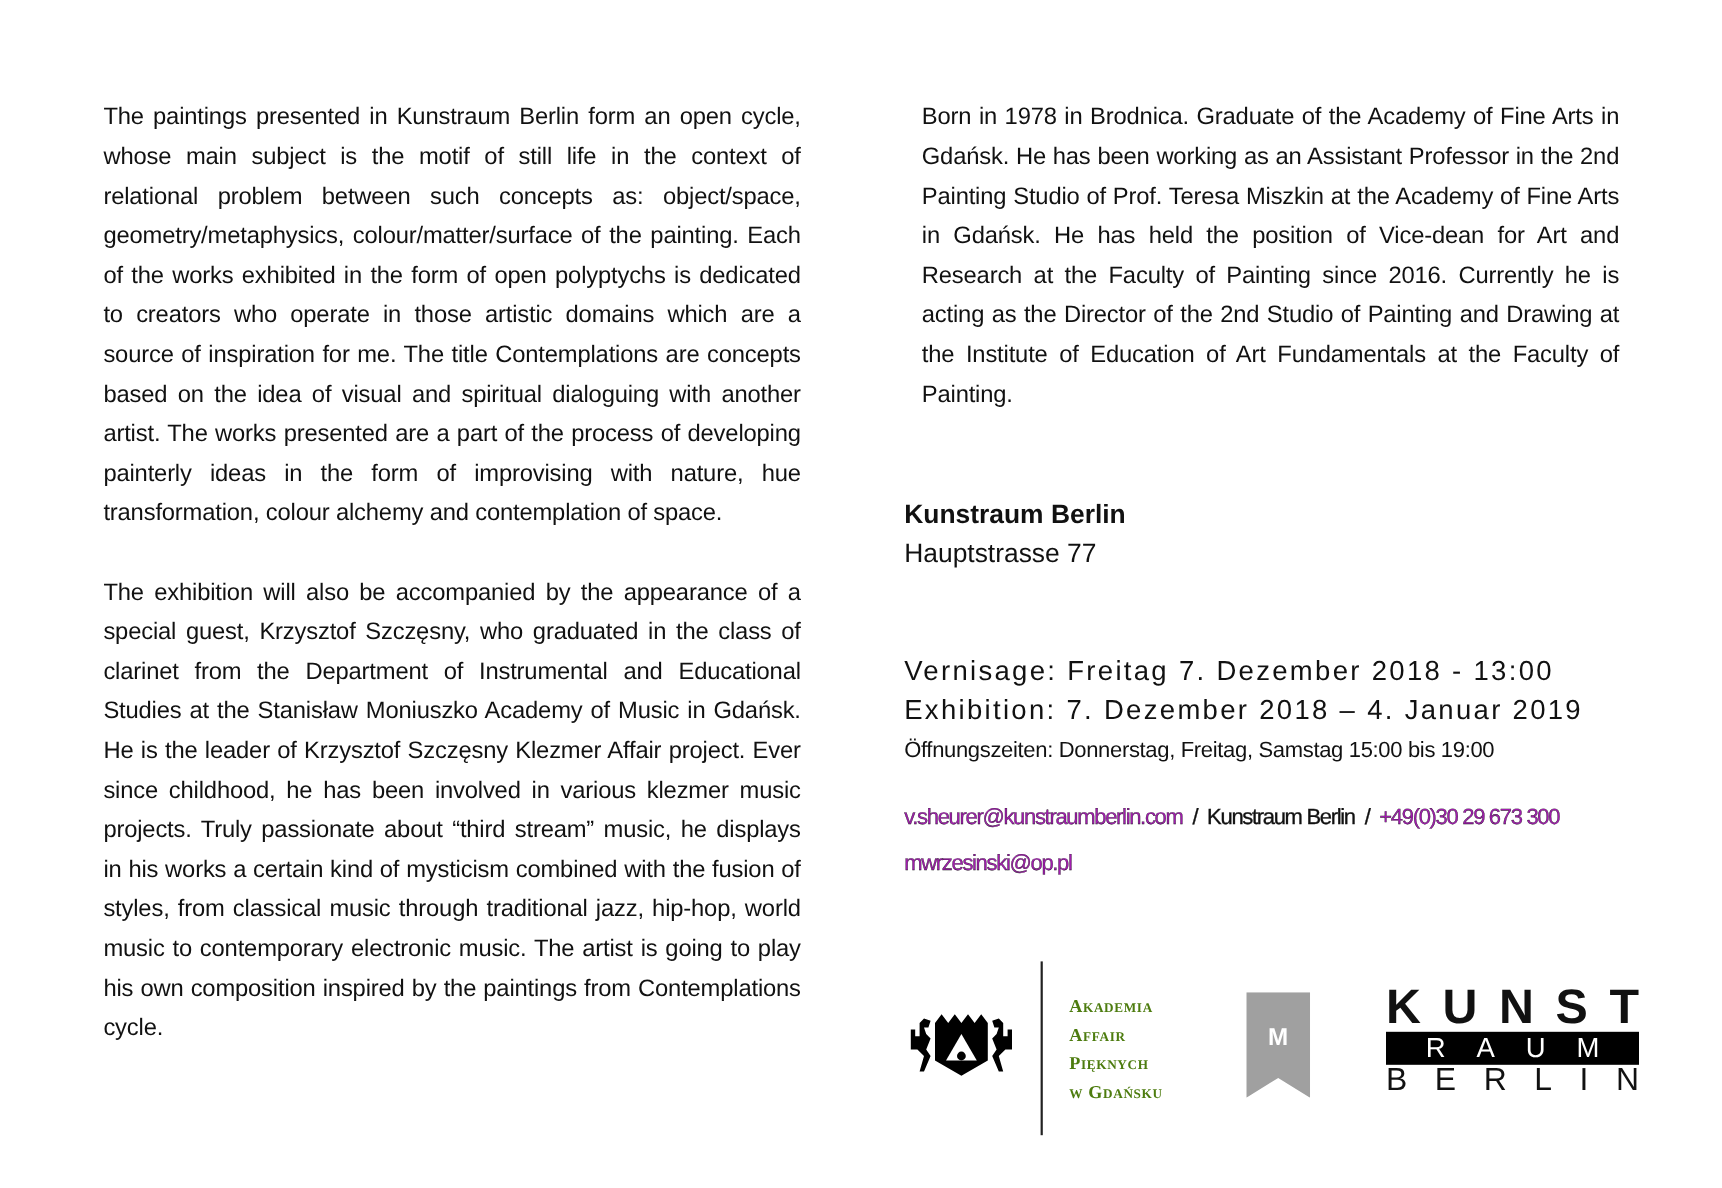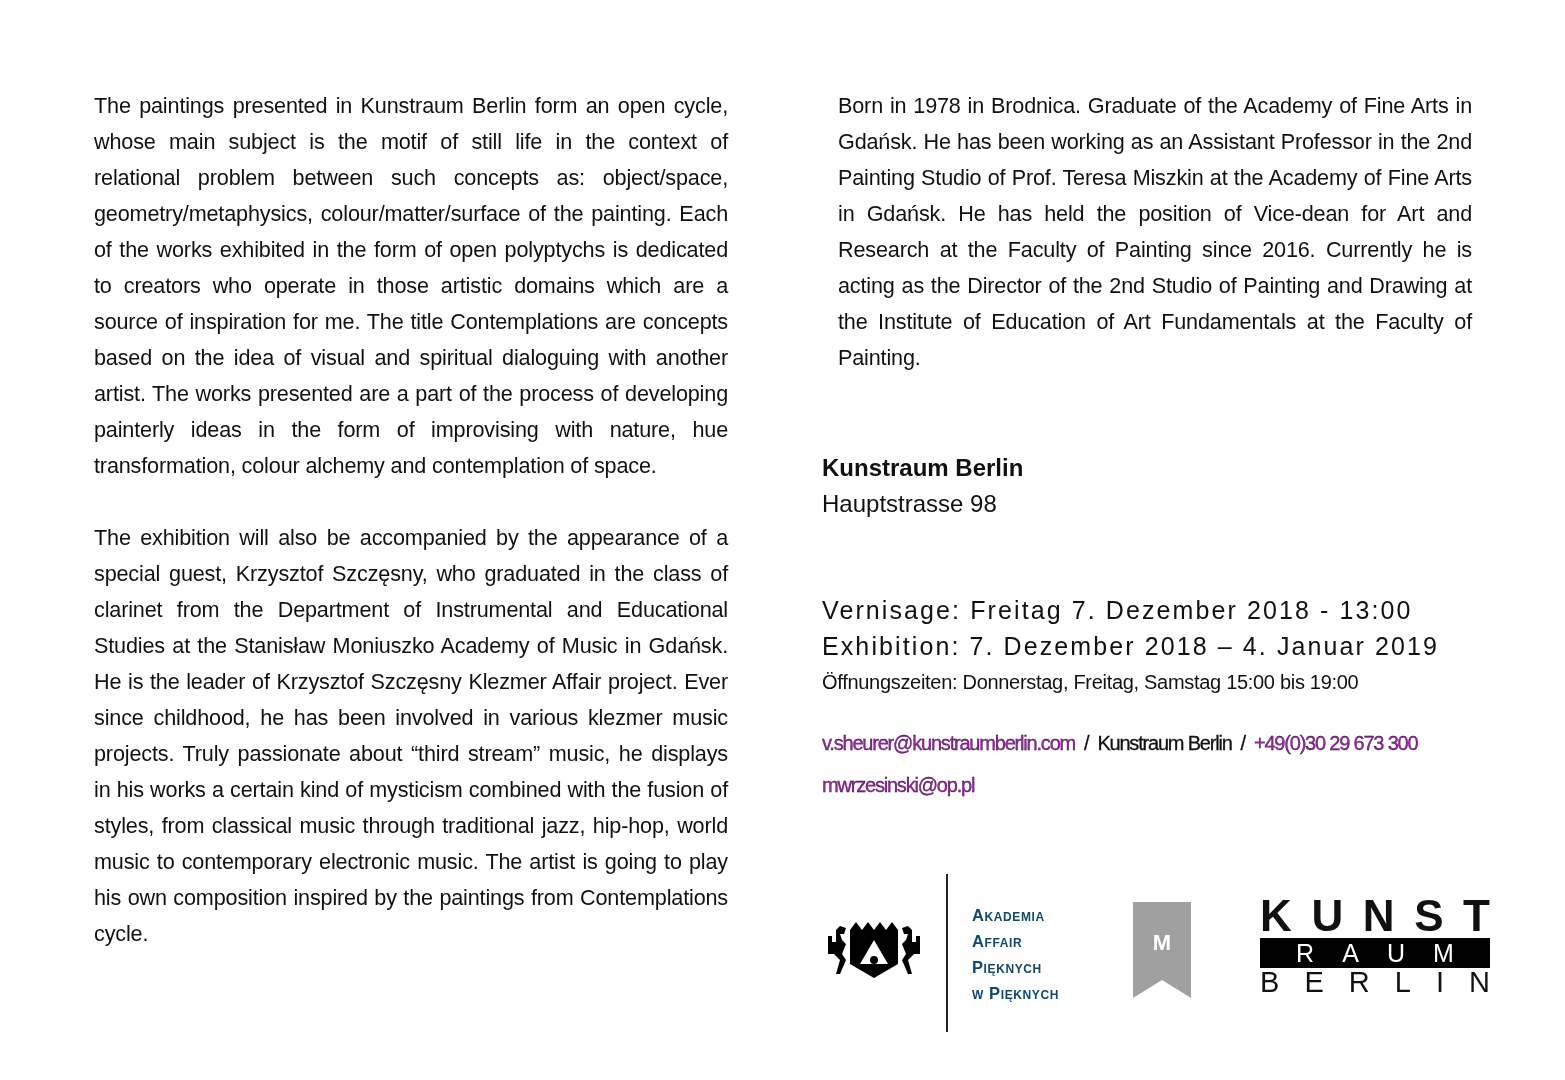--- a/index.html
+++ b/index.html
@@ -14,42 +14,42 @@
   .venue .name { font-weight: bold; }
   .dates { position: absolute; left: 822px; top: 592px; width: 668px; font-family: "Liberation Sans", sans-serif; }
   .dates .line { font-size: 25px; line-height: 36px; letter-spacing: 2.1px; white-space: nowrap; }
   .dates .hours { font-size: 20px; line-height: 36px; letter-spacing: -0.3px; white-space: nowrap; }
   .contacts { position: absolute; left: 822px; top: 722px; font-family: "Liberation Sans", sans-serif; font-size: 20px; line-height: 42px; letter-spacing: -1.2px; -webkit-text-stroke: 0.3px #111; }
   .contacts a { color: #a21caf; text-decoration: none; }
   .contacts .sep { margin: 0 9px; }
   .logos { position: absolute; left: 820px; top: 872px; width: 672px; height: 165px; }
   .crest { position: absolute; left: 2px; top: 42px; width: 104px; height: 70px; }
   .vdivider { position: absolute; left: 126px; top: 2px; width: 2px; height: 158px; background: #222; }
-  .asp-text { position: absolute; left: 152px; top: 30px; font-family: Liberation Sans, sans-serif; font-size: 16.5px; line-height: 26px; font-variant: small-caps; font-weight: bold; color: #0c4a6e; letter-spacing: 0.6px; }
+  .asp-text { position: absolute; left: 152px; top: 30px; font-family: Liberation Serif, serif; font-size: 16.5px; line-height: 26px; font-variant: small-caps; font-weight: bold; color: #4d7c0f; letter-spacing: 0.6px; }
   .ribbon { position: absolute; left: 313px; top: 30px; width: 58px; height: 96px; }
   .kunst { position: absolute; left: 440px; top: 28px; width: 230px; height: 98px; font-family: "Liberation Sans", sans-serif; }
   .kunst .k1 { position: absolute; left: 0; top: -6px; width: 230px; font-size: 44px; font-weight: bold; line-height: 44px; display: flex; justify-content: space-between; }
   .kunst .bar { position: absolute; left: 0; top: 38px; width: 230px; height: 30px; background: #000; color: #fff; display: flex; justify-content: space-around; align-items: center; font-size: 25px; padding: 0 22px; box-sizing: border-box; }
   .kunst .k3 { position: absolute; left: 0; top: 66px; width: 230px; font-size: 29px; line-height: 32px; display: flex; justify-content: space-between; }
 </style>
 </head>
 <body>
 
 <div class="col left">
   <p class="para">The paintings presented in Kunstraum Berlin form an open cycle, whose main subject is the motif of still life in the context of relational problem between such concepts as: object/space, geometry/metaphysics, colour/matter/surface of the painting. Each of the works exhibited in the form of open polyptychs is dedicated to creators who operate in those artistic domains which are a source of inspiration for me. The title Contemplations are concepts based on the idea of visual and spiritual dialoguing with another artist. The works presented are a part of the process of developing painterly ideas in the form of improvising with nature, hue transformation, colour alchemy and contemplation of space.</p>
   <p class="para">The exhibition will also be accompanied by the appearance of a special guest, Krzysztof Szczęsny, who graduated in the class of clarinet from the Department of Instrumental and Educational Studies at the Stanisław Moniuszko Academy of Music in Gdańsk. He is the leader of Krzysztof Szczęsny Klezmer Affair project. Ever since childhood, he has been involved in various klezmer music projects. Truly passionate about “third stream” music, he displays in his works a certain kind of mysticism combined with the fusion of styles, from classical music through traditional jazz, hip-hop, world music to contemporary electronic music. The artist is going to play his own composition inspired by the paintings from Contemplations cycle.</p>
 </div>
 
 <div class="col right">
   <p class="para">Born in 1978 in Brodnica. Graduate of the Academy of Fine Arts in Gdańsk. He has been working as an Assistant Professor in the 2nd Painting Studio of Prof. Teresa Miszkin at the Academy of Fine Arts in Gdańsk. He has held the position of Vice-dean for Art and Research at the Faculty of Painting since 2016. Currently he is acting as the Director of the 2nd Studio of Painting and Drawing at the Institute of Education of Art Fundamentals at the Faculty of Painting.</p>
 </div>
 
 <div class="venue">
   <div class="name">Kunstraum Berlin</div>
-  <div>Hauptstrasse 98</div>
+  <div>Hauptstrasse 77</div>
 </div>
 
 <div class="dates">
   <div class="line">Vernisage: Freitag 7. Dezember 2018 - 13:00</div>
   <div class="line">Exhibition: 7. Dezember 2018 – 4. Januar 2019</div>
   <div class="hours">Öffnungszeiten: Donnerstag, Freitag, Samstag 15:00 bis 19:00</div>
 </div>
 
 <div class="contacts">
   <div>
@@ -69,21 +69,21 @@
 
     <path d="M28 16 L34 8 L40 16 L46 8 L52 16 L58 8 L64 16 L70 8 L76 16 L76 50 L52 64 L28 50 Z" fill="#000"></path>
     <path d="M52 26 L38 50 L66 50 Z" fill="#fff"></path>
     <circle cx="52" cy="46" r="4" fill="#000"></circle>
   </svg>
   <div class="vdivider"></div>
   <div class="asp-text">
     <div>Akademia</div>
     <div>Affair</div>
     <div>Pięknych</div>
-    <div>w Pięknych</div>
+    <div>w Gdańsku</div>
   </div>
   <svg class="ribbon" viewBox="0 0 58 96">
     <path d="M0 0 L58 0 L58 96 L29 78 L0 96 Z" fill="#a0a0a0"></path>
     <text x="29" y="48" text-anchor="middle" font-family="Liberation Sans, sans-serif" font-weight="bold" font-size="22" fill="#ffffff">M</text>
   </svg>
   <div class="kunst">
     <div class="k1">
       <span>K</span>
       <span>U</span>
       <span>N</span>

